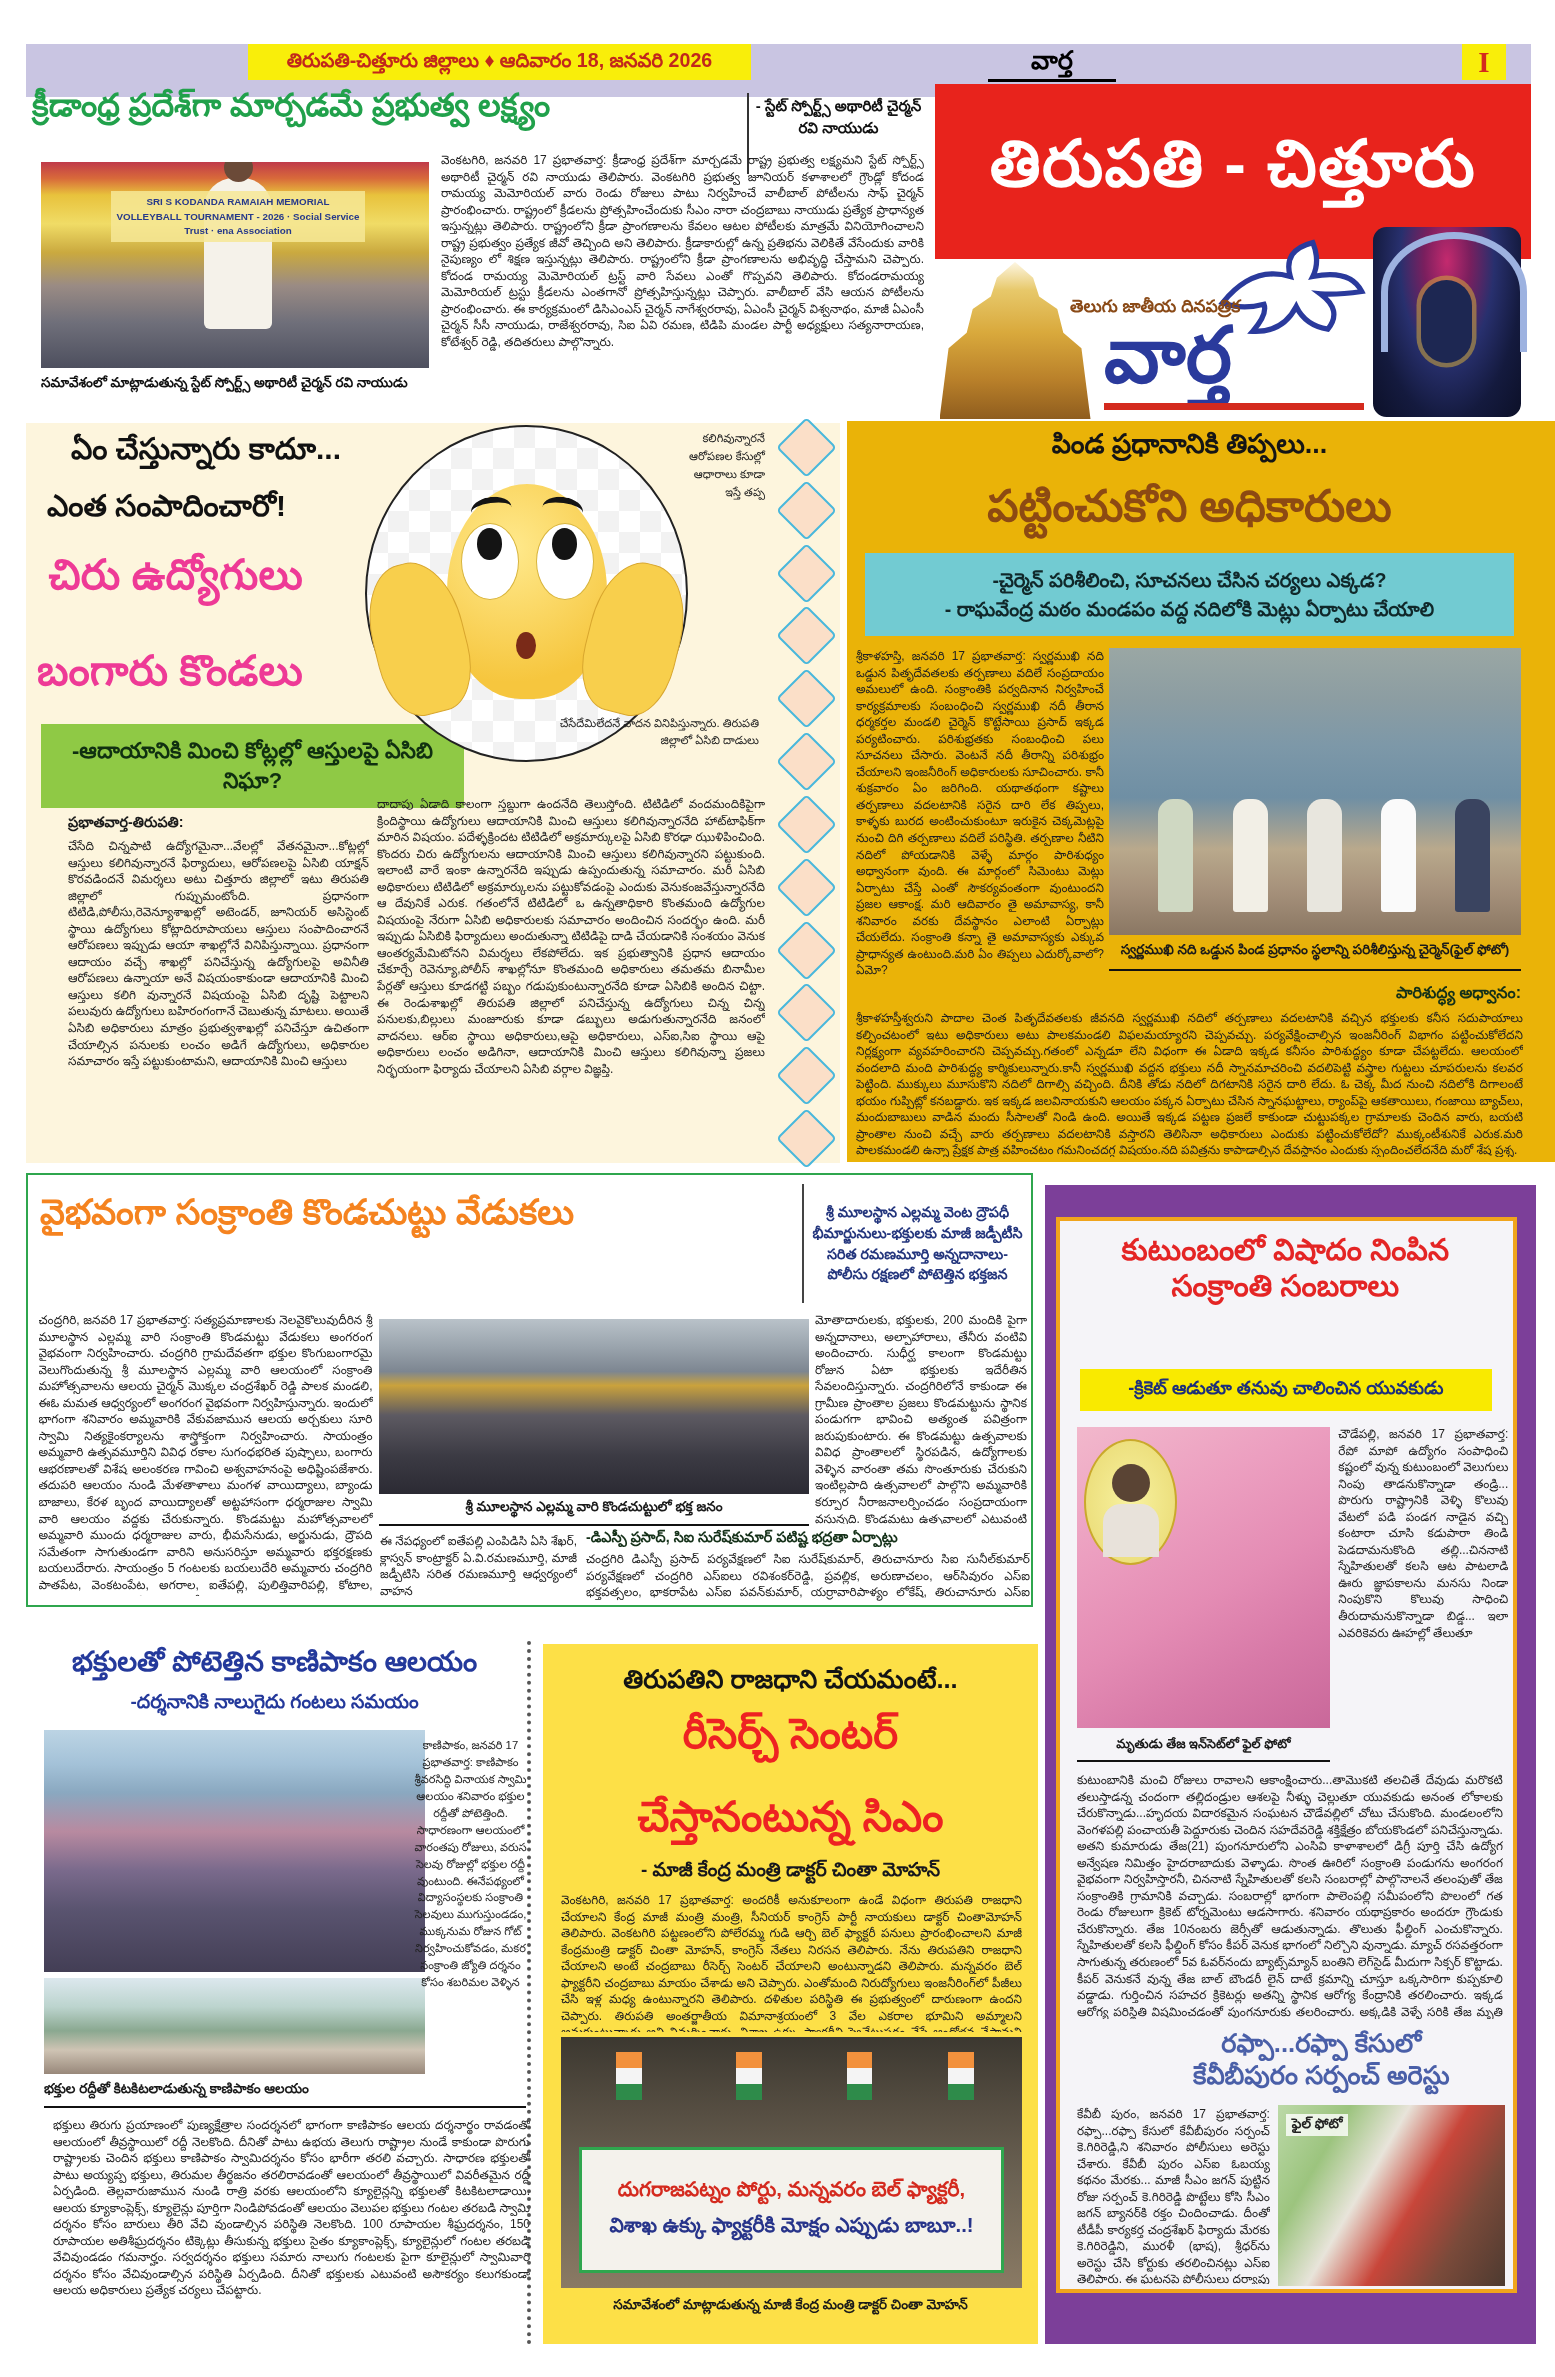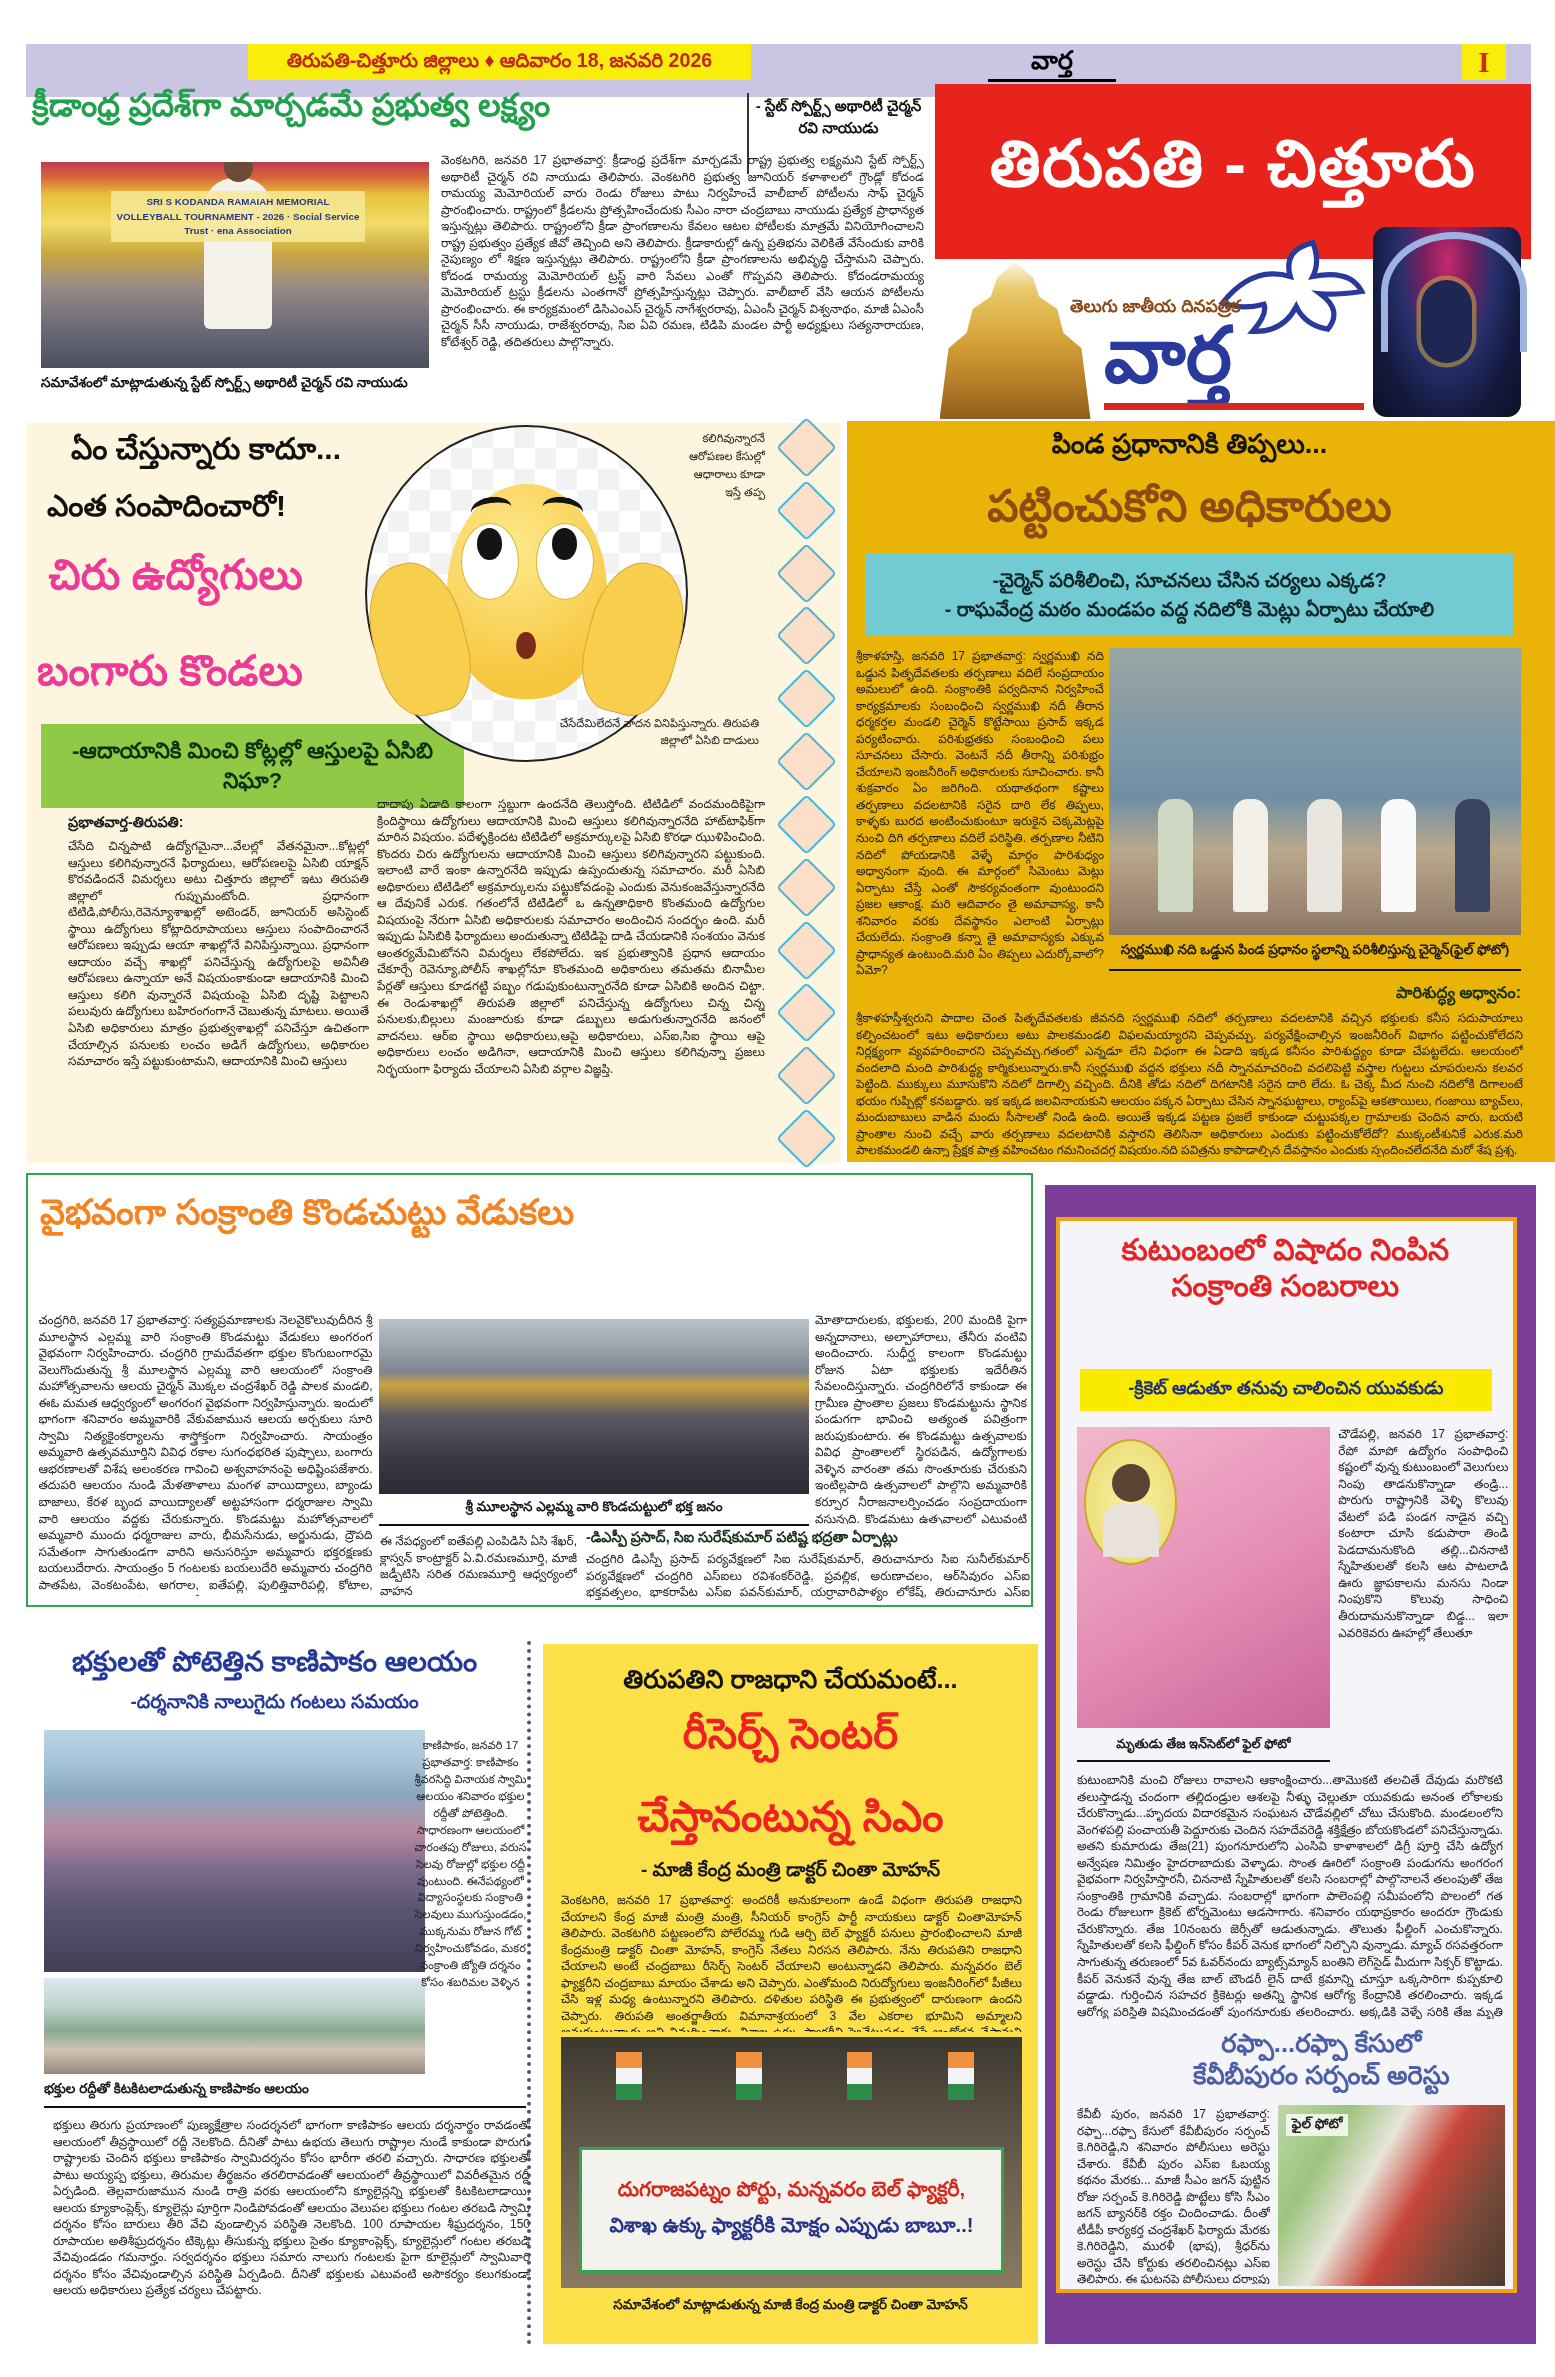--- a/index.html
+++ b/index.html
@@ -242,20 +242,21 @@
       <div class="pp-fig" style="left:66%;background:#fafafa;"></div>
       <div class="pp-fig" style="left:84%;background:#3a4460;"></div>
     </div>
     <div class="abs pinda-cap ctr">స్వర్ణముఖి నది ఒడ్డున పిండ ప్రధానం స్థలాన్ని పరిశీలిస్తున్న చైర్మెన్(ఫైల్ ఫోటో)</div>
     <div class="abs pinda-sub">పారిశుద్ధ్య అధ్వానం:</div>
     <div class="abs pinda-body2 body-txt just">శ్రీకాళహస్తీశ్వరుని పాదాల చెంత పితృదేవతలకు జీవనది స్వర్ణముఖి నదిలో తర్పణాలు వదలటానికి వచ్చిన భక్తులకు కనీస సదుపాయాలు కల్పించటంలో ఇటు అధికారులు అటు పాలకమండలి విఫలమయ్యారని చెప్పవచ్చు. పర్యవేక్షించాల్సిన ఇంజనీరింగ్ విభాగం పట్టించుకోలేదని నిర్లక్ష్యంగా వ్యవహరించారని చెప్పవచ్చు.గతంలో ఎన్నడూ లేని విధంగా ఈ ఏడాది ఇక్కడ కనీసం పారిశుద్ధ్యం కూడా చేపట్టలేదు. ఆలయంలో వందలాది మంది పారిశుద్ధ్య కార్మికులున్నారు.కానీ స్వర్ణముఖి వద్దన భక్తులు నదీ స్నానమాచరించి వదలిపెట్టి వస్త్రాల గుట్టలు చూపరులను కలవర పెట్టింది. ముక్కులు మూసుకొని నదిలో దిగాల్సి వచ్చింది. దీనికి తోడు నదిలో దిగటానికి సరైన దారి లేదు. ఓ చెక్క మీద నుంచి నదిలోకి దిగాలంటే భయం గుప్పిట్లో కనబడ్డారు. ఇక ఇక్కడ జలవినాయకుని ఆలయం పక్కన ఏర్పాటు చేసిన స్నానఘట్టాలు, ర్యాంప్‌పై ఆకతాయిలు, గంజాయి బ్యాచ్‌లు, మందుబాబులు వాడిన మందు సీసాలతో నిండి ఉంది. అయితే ఇక్కడ పట్టణ ప్రజలే కాకుండా చుట్టుపక్కల గ్రామాలకు చెందిన వారు, బయటి ప్రాంతాల నుంచి వచ్చే వారు తర్పణాలు వదలటానికి వస్తారని తెలిసినా అధికారులు ఎందుకు పట్టించుకోలేదో? ముక్కంటీశునికే ఎరుక.మరి పాలకమండలి ఉన్నా ప్రేక్షక పాత్ర వహించటం గమనించదగ్గ విషయం.నది పవిత్రను కాపాడాల్సిన దేవస్థానం ఎందుకు స్పందించలేదనేది మరో శేష ప్రశ్న.</div>
   </div>
 
   <div class="abs sank">
     <div class="abs sank-h">వైభవంగా సంక్రాంతి కొండచుట్టు వేడుకలు</div>
+    <div class="abs sank-sub">శ్రీ మూలస్థాన ఎల్లమ్మ వెంట ద్రౌపధీ భీమార్జునులు-భక్తులకు మాజీ జడ్పీటీసి సరిత రమణమూర్తి అన్నదానాలు- పోలీసు రక్షణలో పోటెత్తిన భక్తజన</div>
     <div class="abs sank-col1 body-txt just">చంద్రగిరి, జనవరి 17 ప్రభాతవార్త: సత్యప్రమాణాలకు నెలవైకొలువుదీరిన శ్రీ మూలస్థాన ఎల్లమ్మ వారి సంక్రాంతి కొండమట్టు వేడుకలు అంగరంగ వైభవంగా నిర్వహించారు. చంద్రగిరి గ్రామదేవతగా భక్తుల కొంగుబంగారమై వెలుగొందుతున్న శ్రీ మూలస్థాన ఎల్లమ్మ వారి ఆలయంలో సంక్రాంతి మహోత్సవాలను ఆలయ చైర్మన్ మొక్కల చంద్రశేఖర్ రెడ్డి పాలక మండలి, ఈఓ మమత ఆధ్వర్యంలో అంగరంగ వైభవంగా నిర్వహిస్తున్నారు. ఇందులో భాగంగా శనివారం అమ్మవారికి వేకువజామున ఆలయ అర్చకులు సూరి స్వామి నిత్యకైంకర్యాలను శాస్త్రోక్తంగా నిర్వహించారు. సాయంత్రం అమ్మవారి ఉత్సవమూర్తిని వివిధ రకాల సుగంధభరిత పుష్పాలు, బంగారు ఆభరణాలతో విశేష అలంకరణ గావించి అశ్వవాహనంపై అధిష్టింపజేశారు. తదుపరి ఆలయం నుండి మేళతాళాలు మంగళ వాయిద్యాలు, బ్యాండు బాజాలు, కేరళ బృంద వాయిద్యాలతో అట్టహాసంగా ధర్మరాజుల స్వామి వారి ఆలయం వద్దకు చేరుకున్నారు. కొండమట్టు మహోత్సవాలలో అమ్మవారి ముందు ధర్మరాజుల వారు, భీమసేనుడు, అర్జునుడు, ద్రౌపది సమేతంగా సాగుతుండగా వారిని అనుసరిస్తూ అమ్మవారు భక్తరక్షణకు బయలుదేరారు. సాయంత్రం 5 గంటలకు బయలుదేరి అమ్మవారు చంద్రగిరి పాతపేట, వెంకటంపేట, అగరాల, ఐతేపల్లి, పులిత్తివారిపల్లి, కోటాల, నాగయ్యగారిపల్లి, రెడ్డివారిపల్లి మీదుగా తిరిగి ఆదివారం ఉదయం చంద్రగిరికి చేరుకుంటారు.</div>
     <div class="abs sank-photo photo"></div>
     <div class="abs sank-cap">శ్రీ మూలస్థాన ఎల్లమ్మ వారి కొండచుట్టులో భక్త జనం</div>
     <div class="abs sank-mid body-txt just">ఈ నేపధ్యంలో ఐతేపల్లి ఎంపిడిసి ఏసి శేఖర్, క్లాస్వన్ కాంట్రాక్టర్ ఏ.వి.రమణమూర్తి, మాజీ జడ్పీటిసి సరిత రమణమూర్తి ఆధ్వర్యంలో వాహన</div>
     <div class="abs sank-bold">-డిఎస్పీ ప్రసాద్, సిఐ సురేష్‌కుమార్ పటిష్ట భద్రతా ఏర్పాట్లు</div>
     <div class="abs sank-b4 body-txt just">చంద్రగిరి డిఎస్పీ ప్రసాద్ పర్యవేక్షణలో సిఐ సురేష్‌కుమార్, తిరుచానూరు సిఐ సునీల్‌కుమార్ పర్యవేక్షణలో చంద్రగిరి ఎస్ఐలు రవిశంకర్‌రెడ్డి, ప్రవల్లిక, అరుణాచలం, ఆర్‌సివురం ఎస్ఐ భక్తవత్సలం, భాకరాపేట ఎస్ఐ పవన్‌కుమార్, యర్రావారిపాళ్యం లోకేష్, తిరుచానూరు ఎస్ఐ సిద్దారెడ్డి, ఎంఆర్‌పల్లి ఎస్ఐ జ్యోతి, సిబ్బంది కొండమట్టు ఉత్సవాలకు పటిష్ట భద్రతా ఏర్పాట్లు చేశారు. ఎటువంటి అవాంఛనీయ సంఘటనలు చోటు చేసుకోకుండా ముందస్తు జాగ్రత్తలు తీసుకున్నారు.</div>
     <div class="abs sank-col3 body-txt just">మోతాదారులకు, భక్తులకు, 200 మందికి పైగా అన్నదానాలు, అల్పాహారాలు, తేనీరు వంటివి అందించారు. సుధీర్ఘ కాలంగా కొండమట్టు రోజున ఏటా భక్తులకు ఇదేరీతిన సేవలందిస్తున్నారు. చంద్రగిరిలోనే కాకుండా ఈ గ్రామీణ ప్రాంతాల ప్రజలు కొండమట్టును స్థానిక పండుగగా భావించి అత్యంత పవిత్రంగా జరుపుకుంటారు. ఈ కొండమట్టు ఉత్సవాలకు వివిధ ప్రాంతాలలో స్థిరపడిన, ఉద్యోగాలకు వెళ్ళిన వారంతా తమ సొంతూరుకు చేరుకుని ఇంటిల్లపాది ఉత్సవాలలో పాల్గొని అమ్మవారికి కర్పూర నీరాజనాలర్పించడం సంప్రదాయంగా వస్తున్నది. కొండమట్టు ఉత్సవాలలో ఎటువంటి అపశ్రుతులకు అవకాశం లేకుండా స్వయంగా ఎంఎల్ఏ పులివర్తి నాని పర్యవేక్షించారు.</div>
   </div>
 
   <div class="abs purple">

